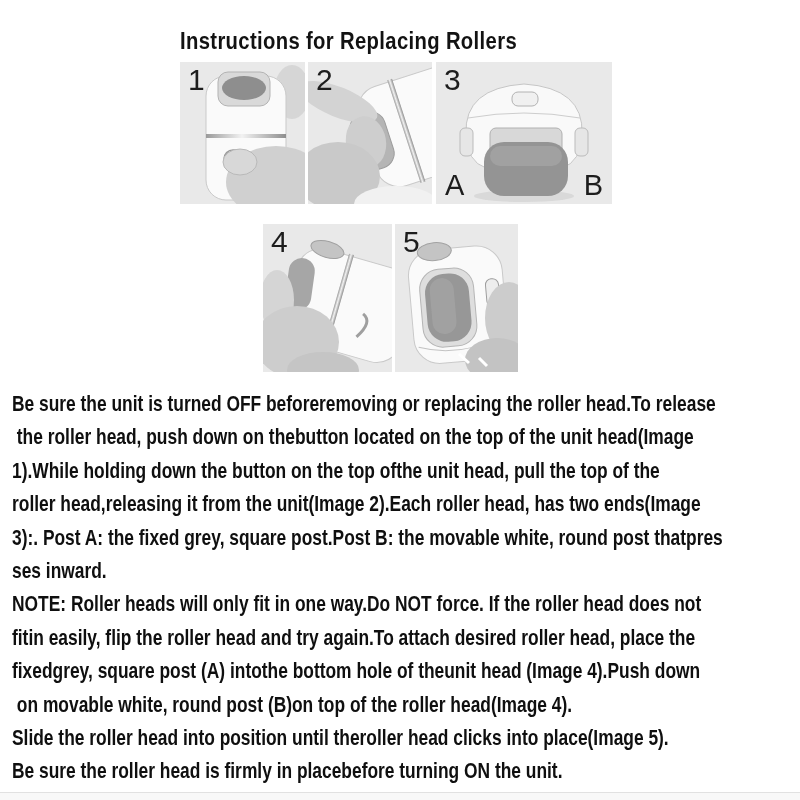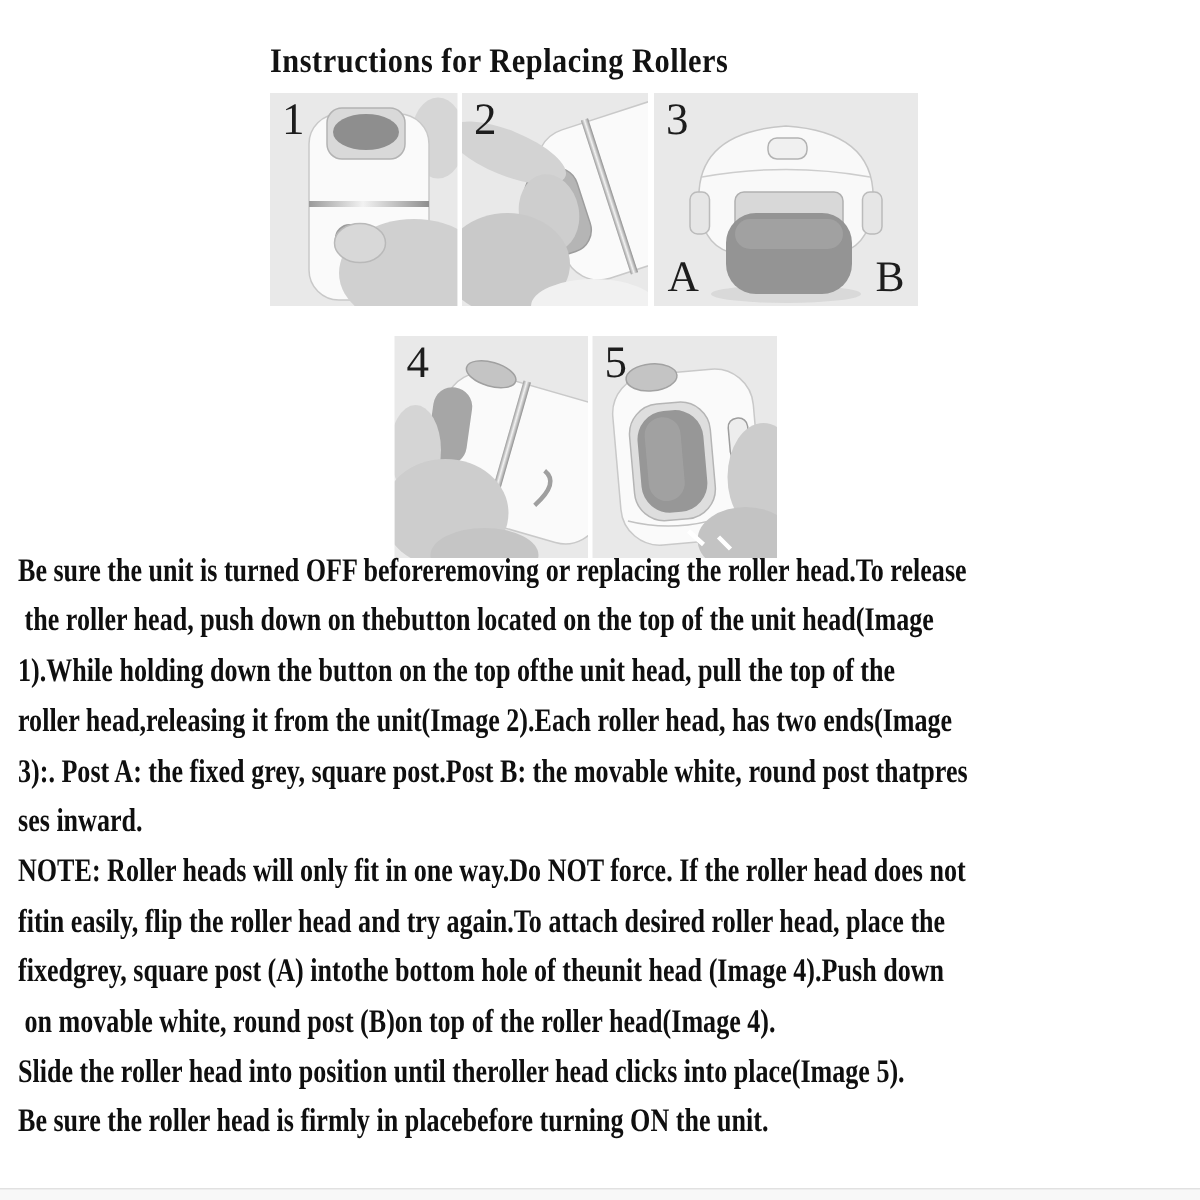--- a/index.html
+++ b/index.html
@@ -1,18 +1,18 @@
 <!DOCTYPE html>
 <html><head>
 <meta charset="utf-8">
 <style>
   html,body{margin:0;padding:0;background:#ffffff;}
   .page{
     position:relative;width:800px;height:800px;background:#ffffff;
-    font-family:Liberation Serif, serif;overflow:hidden;
+    font-family:Liberation Sans, sans-serif;overflow:hidden;
   }
   .doc-title{
     position:absolute;left:180px;top:28px;
     font-size:23px;font-weight:bold;color:#121212;
     white-space:nowrap;letter-spacing:0.4px;
     transform:scaleX(0.88);transform-origin:0 0;
   }
   .panel{
     position:absolute;background:#e9e9e9;overflow:hidden;
   }
@@ -25,21 +25,21 @@
     position:absolute;bottom:2px;font-size:29px;color:#1d1d1d;z-index:3;
   }
   .post-a{left:9px}
   .post-b{right:9px}
   #p1{left:180px;top:62px;width:125px;height:142px}
   #p2{left:308px;top:62px;width:124px;height:142px}
   #p3{left:436px;top:62px;width:176px;height:142px}
   #p4{left:263px;top:224px;width:129px;height:148px}
   #p5{left:395px;top:224px;width:123px;height:148px}
   .textblock{
-    position:absolute;left:12px;top:363px;width:786px;
+    position:absolute;left:12px;top:387px;width:786px;
   }
   .tline{
     font-size:22px;font-weight:bold;color:#0f0f0f;
     line-height:33.4px;height:33.4px;white-space:pre;
     transform:scaleX(0.79);transform-origin:0 50%;
   }
   .bottom-strip{
     position:absolute;left:0;top:792px;width:800px;height:8px;
     background:#f8f8f8;border-top:1px solid #e1e1e1;box-sizing:border-box;
   }

